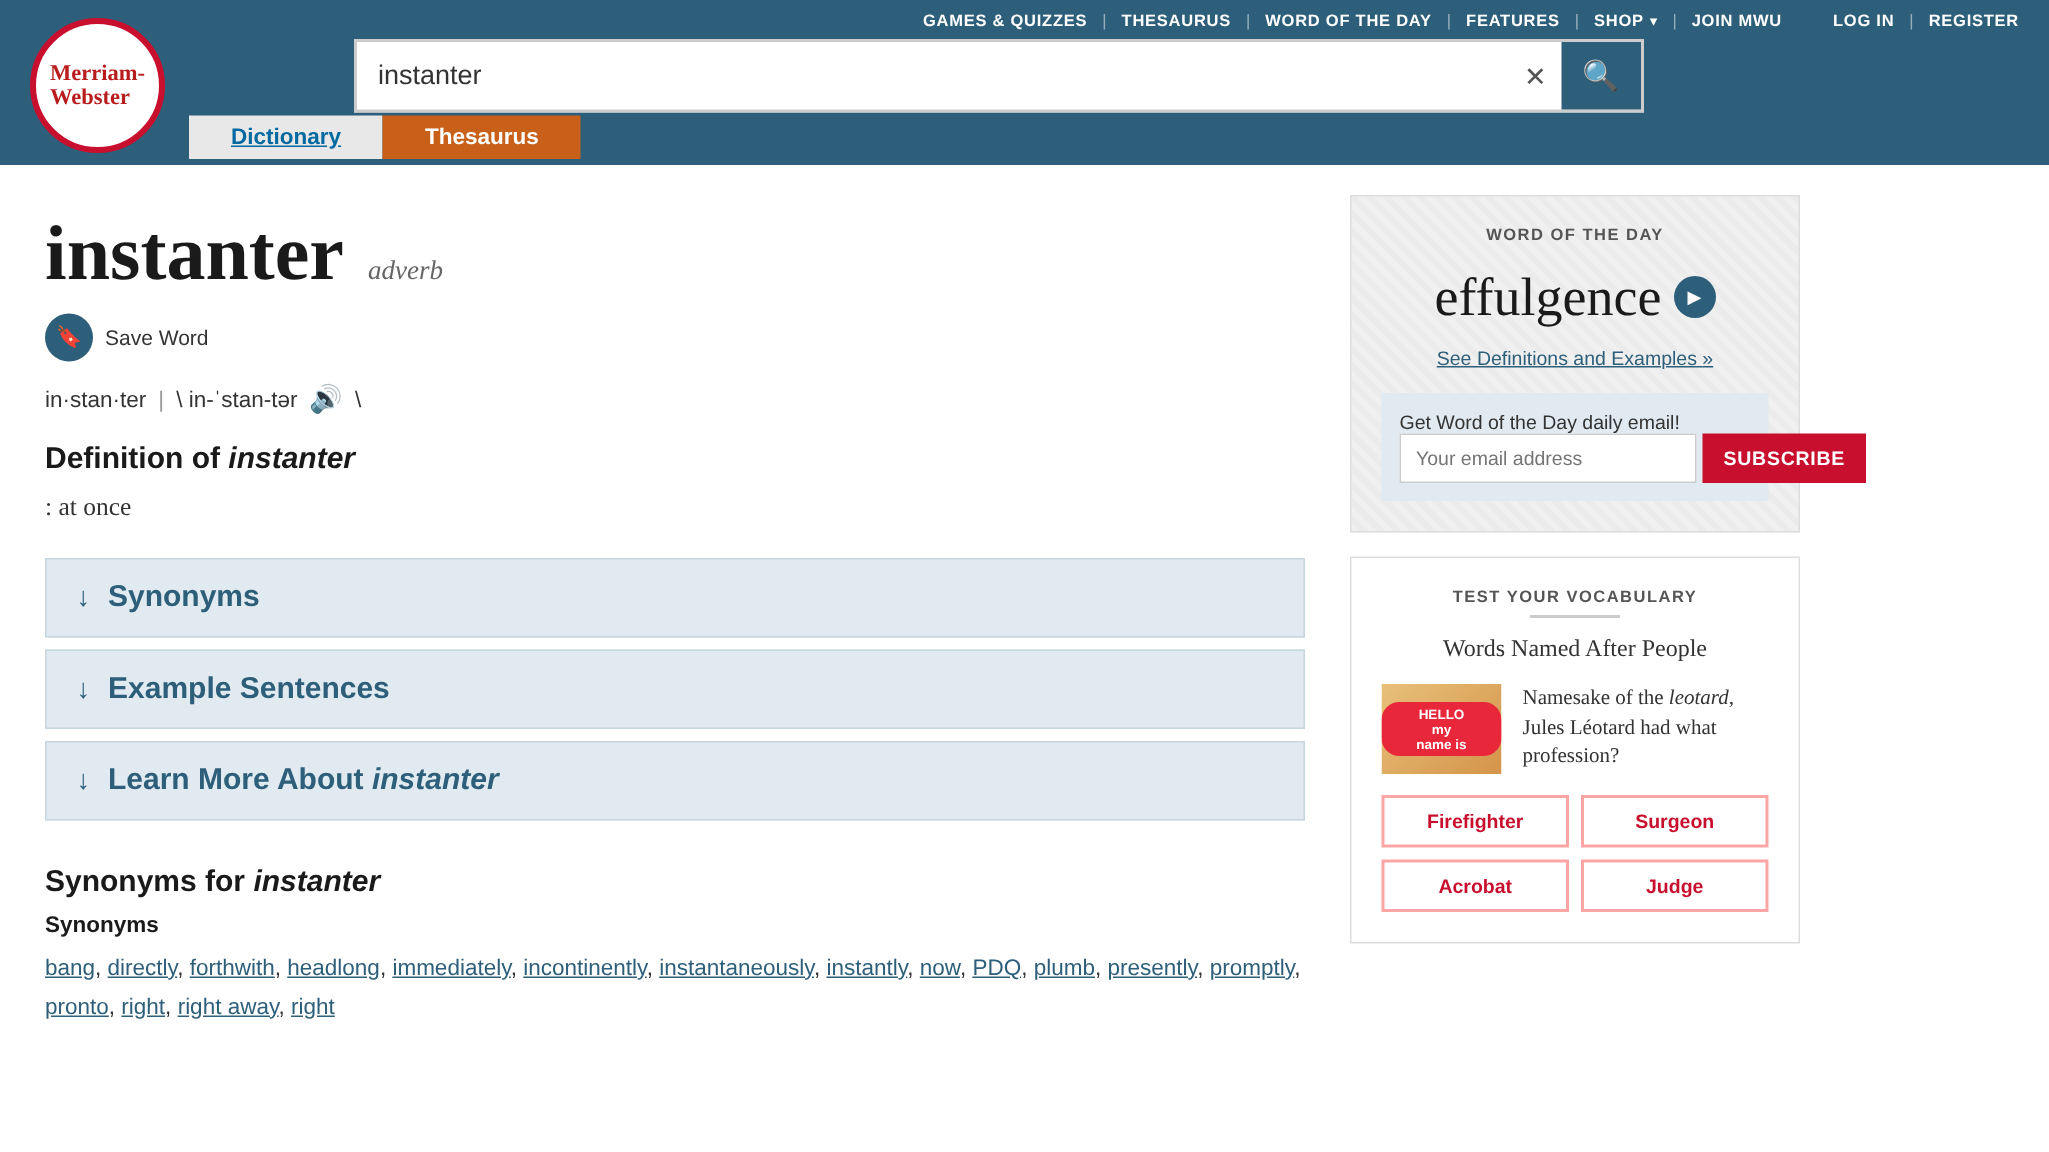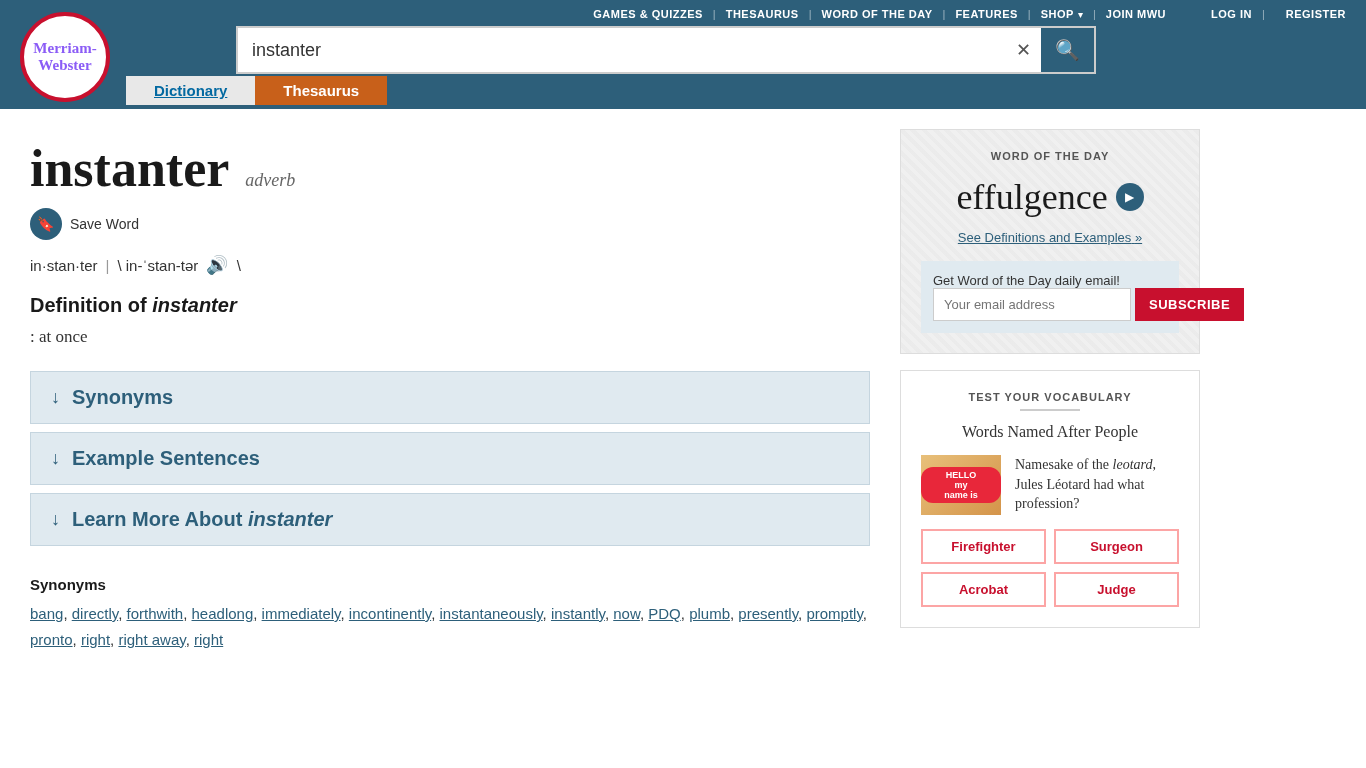--- a/index.html
+++ b/index.html
@@ -9,22 +9,21 @@
       height: 90px;
       border-radius: 50%;
       background: #fff;
       border: 4px solid #c8102e;
       display: flex;
       align-items: center;
       justify-content: center;
       flex-shrink: 0;
     }
     .logo-inner {
-      text-align: center;
-      color: #8b5cf6;
+      color: #b91c1c;
       font-family: Georgia, serif;
       line-height: 1.1;
     }
     .logo-inner .mw-text {
       font-size: 15px;
       font-weight: bold;
     }
     .shop-nav {
       display: flex;
       align-items: center;
@@ -457,21 +456,20 @@
     .top-nav-bar a {
       color: #fff;
       text-decoration: none;
       font-weight: bold;
       letter-spacing: 0.5px;
     }
     .top-nav-bar .auth-link {
       color: #fff;
       text-decoration: none;
       font-weight: bold;
-      margin-left: 11px;
     }
     .search-and-tabs {
       display: flex;
       flex-direction: column;
     }
     .search-row {
       display: flex;
       align-items: center;
       margin-bottom: 0;
     }
@@ -576,20 +574,23 @@
     </div>
 
     <div class="collapsible-section">
       <span class="collapse-arrow">↓</span>
       <span class="collapse-label">
         <span>Learn More About </span><em>instanter</em>
       </span>
     </div>
 
     <div class="synonyms-section">
+      <div class="synonyms-heading">
+        <span>Synonyms for </span><em>instanter</em>
+      </div>
       <div class="synonyms-subhead">Synonyms</div>
       <div class="synonyms-list" id="synonyms-list-container"><a href="#">bang</a><span>, </span><a href="#">directly</a><span>, </span><a href="#">forthwith</a><span>, </span><a href="#">headlong</a><span>, </span><a href="#">immediately</a><span>, </span><a href="#">incontinently</a><span>, </span><a href="#">instantaneously</a><span>, </span><a href="#">instantly</a><span>, </span><a href="#">now</a><span>, </span><a href="#">PDQ</a><span>, </span><a href="#">plumb</a><span>, </span><a href="#">presently</a><span>, </span><a href="#">promptly</a><span>, </span><a href="#">pronto</a><span>, </span><a href="#">right</a><span>, </span><a href="#">right away</a><span>, </span><a href="#">right</a></div>
     </div>
   </div>
 
   <div class="content-right">
 
     <div class="wotd-box">
       <div class="wotd-label">WORD OF THE DAY</div>
       <div class="wotd-word">

